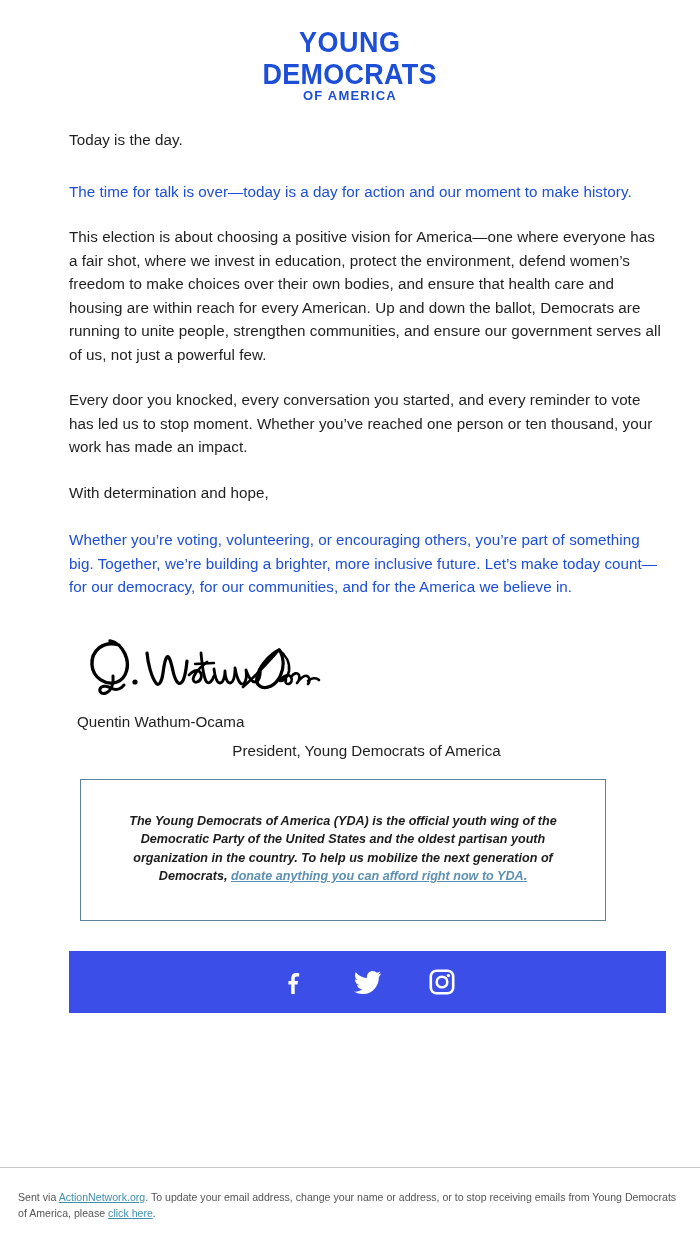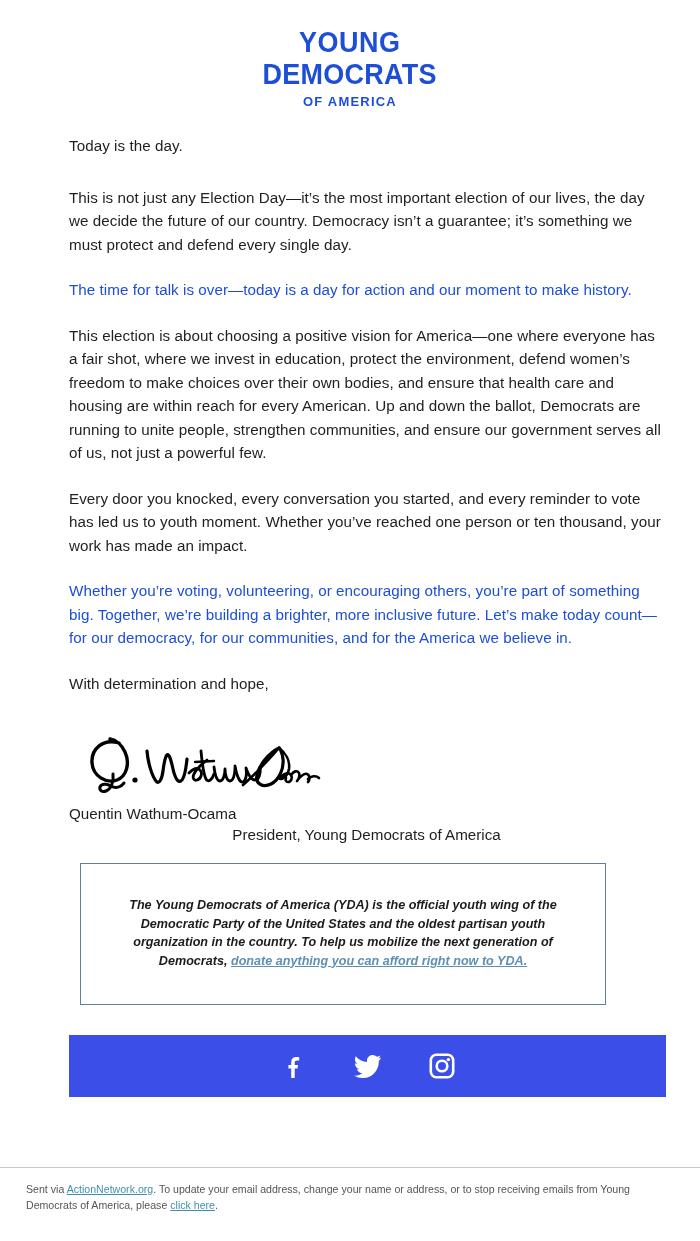--- a/index.html
+++ b/index.html
@@ -54,21 +54,20 @@
     transform: scaleX(0.93);
     display: block;
     margin-top: 3px;
   }
   .logo-line3 {
     font-family: "Liberation Sans Narrow", "Liberation Sans", sans-serif;
     font-weight: bold;
     font-size: 13px;
     letter-spacing: 1.2px;
     display: block;
-    margin-top: 6px;
   }
 
   
   .body-content {
     padding: 0 36px 0 69px;
   }
   .para {
     font-size: 15.2px;
     line-height: 23.5px;
     color: #1f1f1f;
@@ -92,21 +91,21 @@
   }
   .signature-img {
     display: block;
     margin-left: 14px;
     margin-bottom: 2px;
   }
   .sign-name {
     font-size: 15.2px;
     line-height: 21px;
     color: #1f1f1f;
-    margin: 0;
+    margin: 8px;
   }
   .sign-title {
     font-size: 15.2px;
     line-height: 21px;
     color: #1f1f1f;
     margin: 0 0 0 0;
     text-align: center;
   }
 
   
@@ -174,21 +173,21 @@
     left: 0;
     right: 0;
     bottom: 20px;
     padding: 0 18px 0 18px;
     box-sizing: border-box;
   }
   .footer-text {
     font-size: 10.6px;
     line-height: 16px;
     color: #555555;
-    margin: 8px;
+    margin: 0;
   }
   .footer-link {
     color: #3f90ae;
     text-decoration: underline;
   }
 </style>
 </head>
 <body>
 
 <div class="email-wrap">
@@ -196,26 +195,25 @@
   <div class="logo-header">
     <div class="logo-block">
       <span class="logo-line1">YOUNG</span>
       <span class="logo-line2">DEMOCRATS</span>
       <span class="logo-line3">OF AMERICA</span>
     </div>
   </div>
 
   <div class="body-content">
     <p class="para first">Today is the day.</p>
-    <p class="para">This is not just any Election Day—it’s the most important election of our lives, the day we decide the future of our country. Democracy isn’t a guarantee; it’s something we must protect and defend every single day.</p>
     <p class="para bold">The time for talk is over—today is a day for action and our moment to make history.</p>
     <p class="para">This election is about choosing a positive vision for America—one where everyone has a fair shot, where we invest in education, protect the environment, defend women’s freedom to make choices over their own bodies, and ensure that health care and housing are within reach for every American. Up and down the ballot, Democrats are running to unite people, strengthen communities, and ensure our government serves all of us, not just a powerful few.</p>
-    <p class="para">Every door you knocked, every conversation you started, and every reminder to vote has led us to youth moment. Whether you’ve reached one person or ten thousand, your work has made an impact.</p>
+    <p class="para">Every door you knocked, every conversation you started, and every reminder to vote has led us to stop moment. Whether you’ve reached one person or ten thousand, your work has made an impact.</p>
+    <p class="para tight">With determination and hope,</p>
     <p class="para bold">Whether you’re voting, volunteering, or encouraging others, you’re part of something big. Together, we’re building a brighter, more inclusive future. Let’s make today count—for our democracy, for our communities, and for the America we believe in.</p>
-    <p class="para tight">With determination and hope,</p>
   </div>
 
   <div class="signature-area">
     <svg class="signature-img" width="240" height="72" viewBox="0 0 240 72" fill="none">
       <g stroke="#000000" fill="none" stroke-linecap="round" stroke-linejoin="round">
 
         <path d="M36 14 C20 9, 8 20, 9 34 C10 47, 23 55, 34 51 C44 47, 47 34, 42 23 C39 16, 33 11, 27 10" stroke-width="3.4"></path>
         <path d="M30 45 C31 53, 28 60, 23 62 C19 63.5, 16 61, 17 58 C18 55, 23 54, 28 57 C33 60, 38 58, 41 54" stroke-width="3"></path>
 
         <circle cx="52" cy="51" r="2.6" fill="#000000" stroke="none"></circle>

